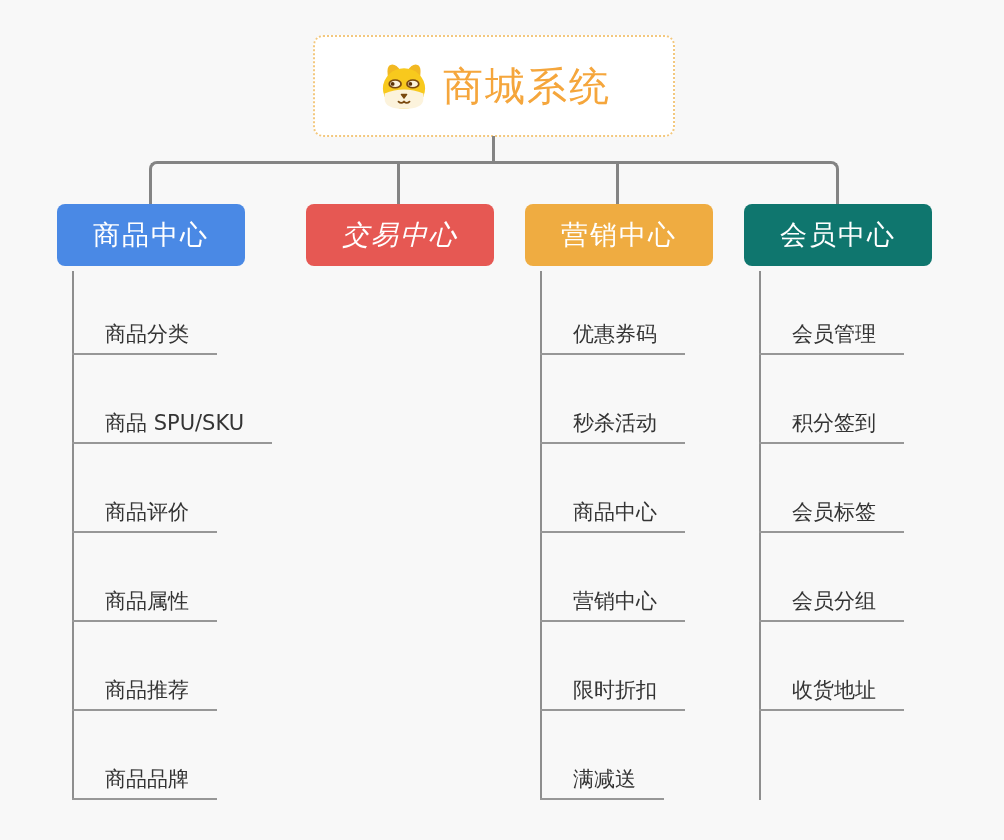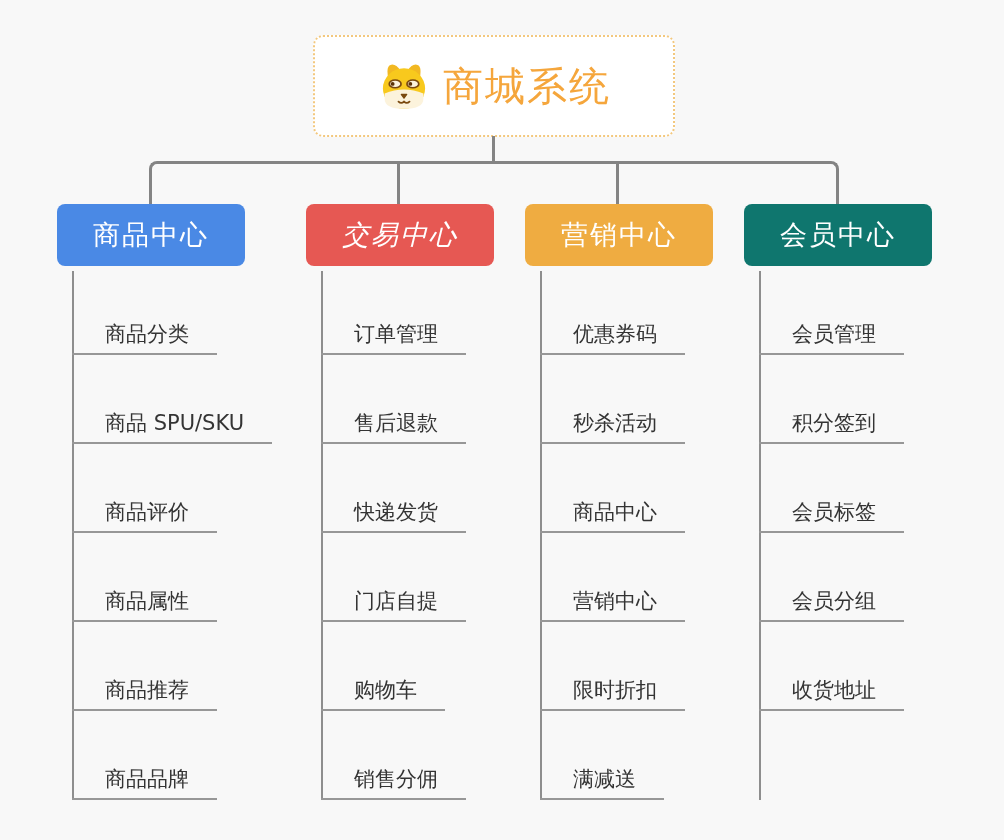--- a/index.html
+++ b/index.html
@@ -138,28 +138,20 @@
 
   <div class="column col-1">
     <span class="leaf">商品分类</span>
     <span class="leaf">商品 SPU/SKU</span>
     <span class="leaf">商品评价</span>
     <span class="leaf">商品属性</span>
     <span class="leaf">商品推荐</span>
     <span class="leaf">商品品牌</span>
   </div>
 
-  <div class="column col-2">
-    <span class="leaf">订单管理</span>
-    <span class="leaf">售后退款</span>
-    <span class="leaf">快递发货</span>
-    <span class="leaf">门店自提</span>
-    <span class="leaf">购物车</span>
-    <span class="leaf">销售分佣</span>
-  </div>
 
   <div class="column col-3">
     <span class="leaf">优惠券码</span>
     <span class="leaf">秒杀活动</span>
     <span class="leaf">商品中心</span>
     <span class="leaf">营销中心</span>
     <span class="leaf">限时折扣</span>
     <span class="leaf">满减送</span>
   </div>
 

